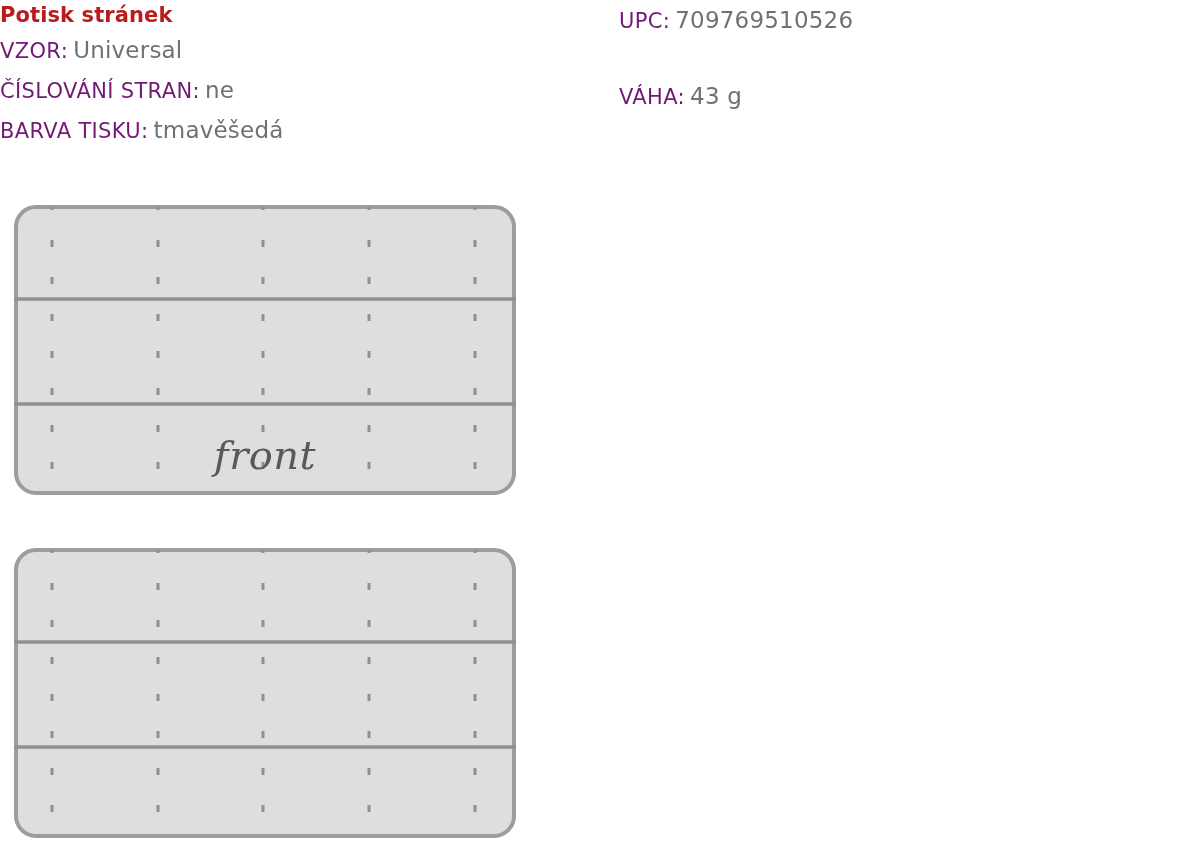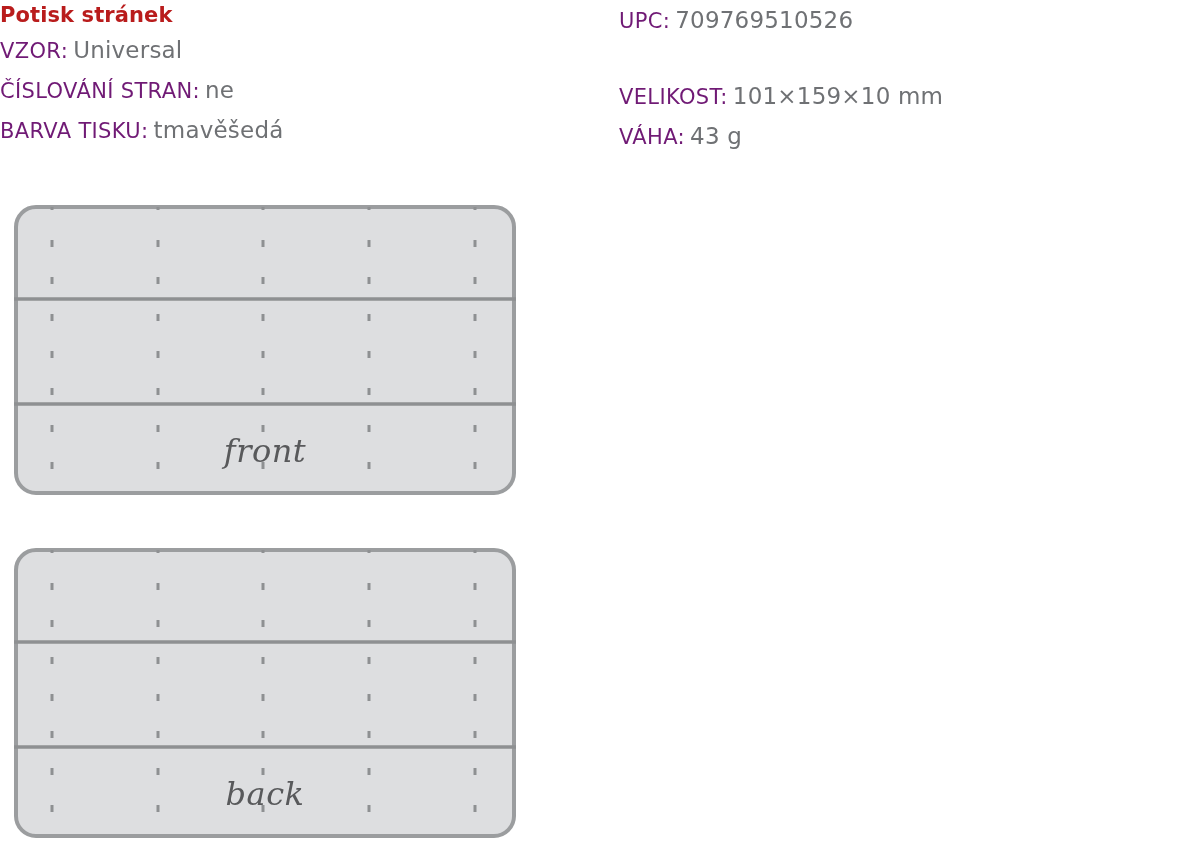--- a/index.html
+++ b/index.html
@@ -81,21 +81,21 @@
     left: 0;
     top: 0;
     overflow: visible;
   }
   .card-caption {
     position: absolute;
     width: 100%;
     text-align: center;
     font-family: "DejaVu Serif", "Liberation Serif", serif;
     font-style: italic;
-    font-size: 32px;
+    font-size: 40px;
     color: #58595b;
     letter-spacing: 0.5px;
   }
 </style>
 </head>
 <body>
 
 <div class="page">
 
   <div class="col col-left">
@@ -121,24 +121,20 @@
 
 
     <div class="spec-row">
       <span class="spec-label">UPC:</span>
       <span class="spec-value">709769510526</span>
     </div>
 
     <div class="group-gap"></div>
 
 
-    <div class="spec-row">
-      <span class="spec-label">VELIKOST:</span>
-      <span class="spec-value">101×159×10 mm</span>
-    </div>
 
     <div class="spec-row">
       <span class="spec-label">VÁHA:</span>
       <span class="spec-value">43 g</span>
     </div>
   </div>
 
   <div class="card-wrap" style="left:14px; top:205px; width:502px; height:290px;">
     <div class="card"></div>
     <svg class="card-svg" width="502" height="290" viewBox="0 0 502 290">
@@ -165,16 +161,15 @@
         <line x1="144" y1="2" x2="144" y2="288"></line>
         <line x1="249" y1="2" x2="249" y2="288"></line>
         <line x1="355" y1="2" x2="355" y2="288"></line>
         <line x1="461" y1="2" x2="461" y2="288"></line>
       </g>
       <g stroke="#8e9092" stroke-width="3.5">
         <line x1="0" y1="94" x2="502" y2="94"></line>
         <line x1="0" y1="199" x2="502" y2="199"></line>
       </g>
     </svg>
-    <div class="card-caption" style="top:227px;">back</div>
   </div>
 
 </div>
 
 </body></html>

